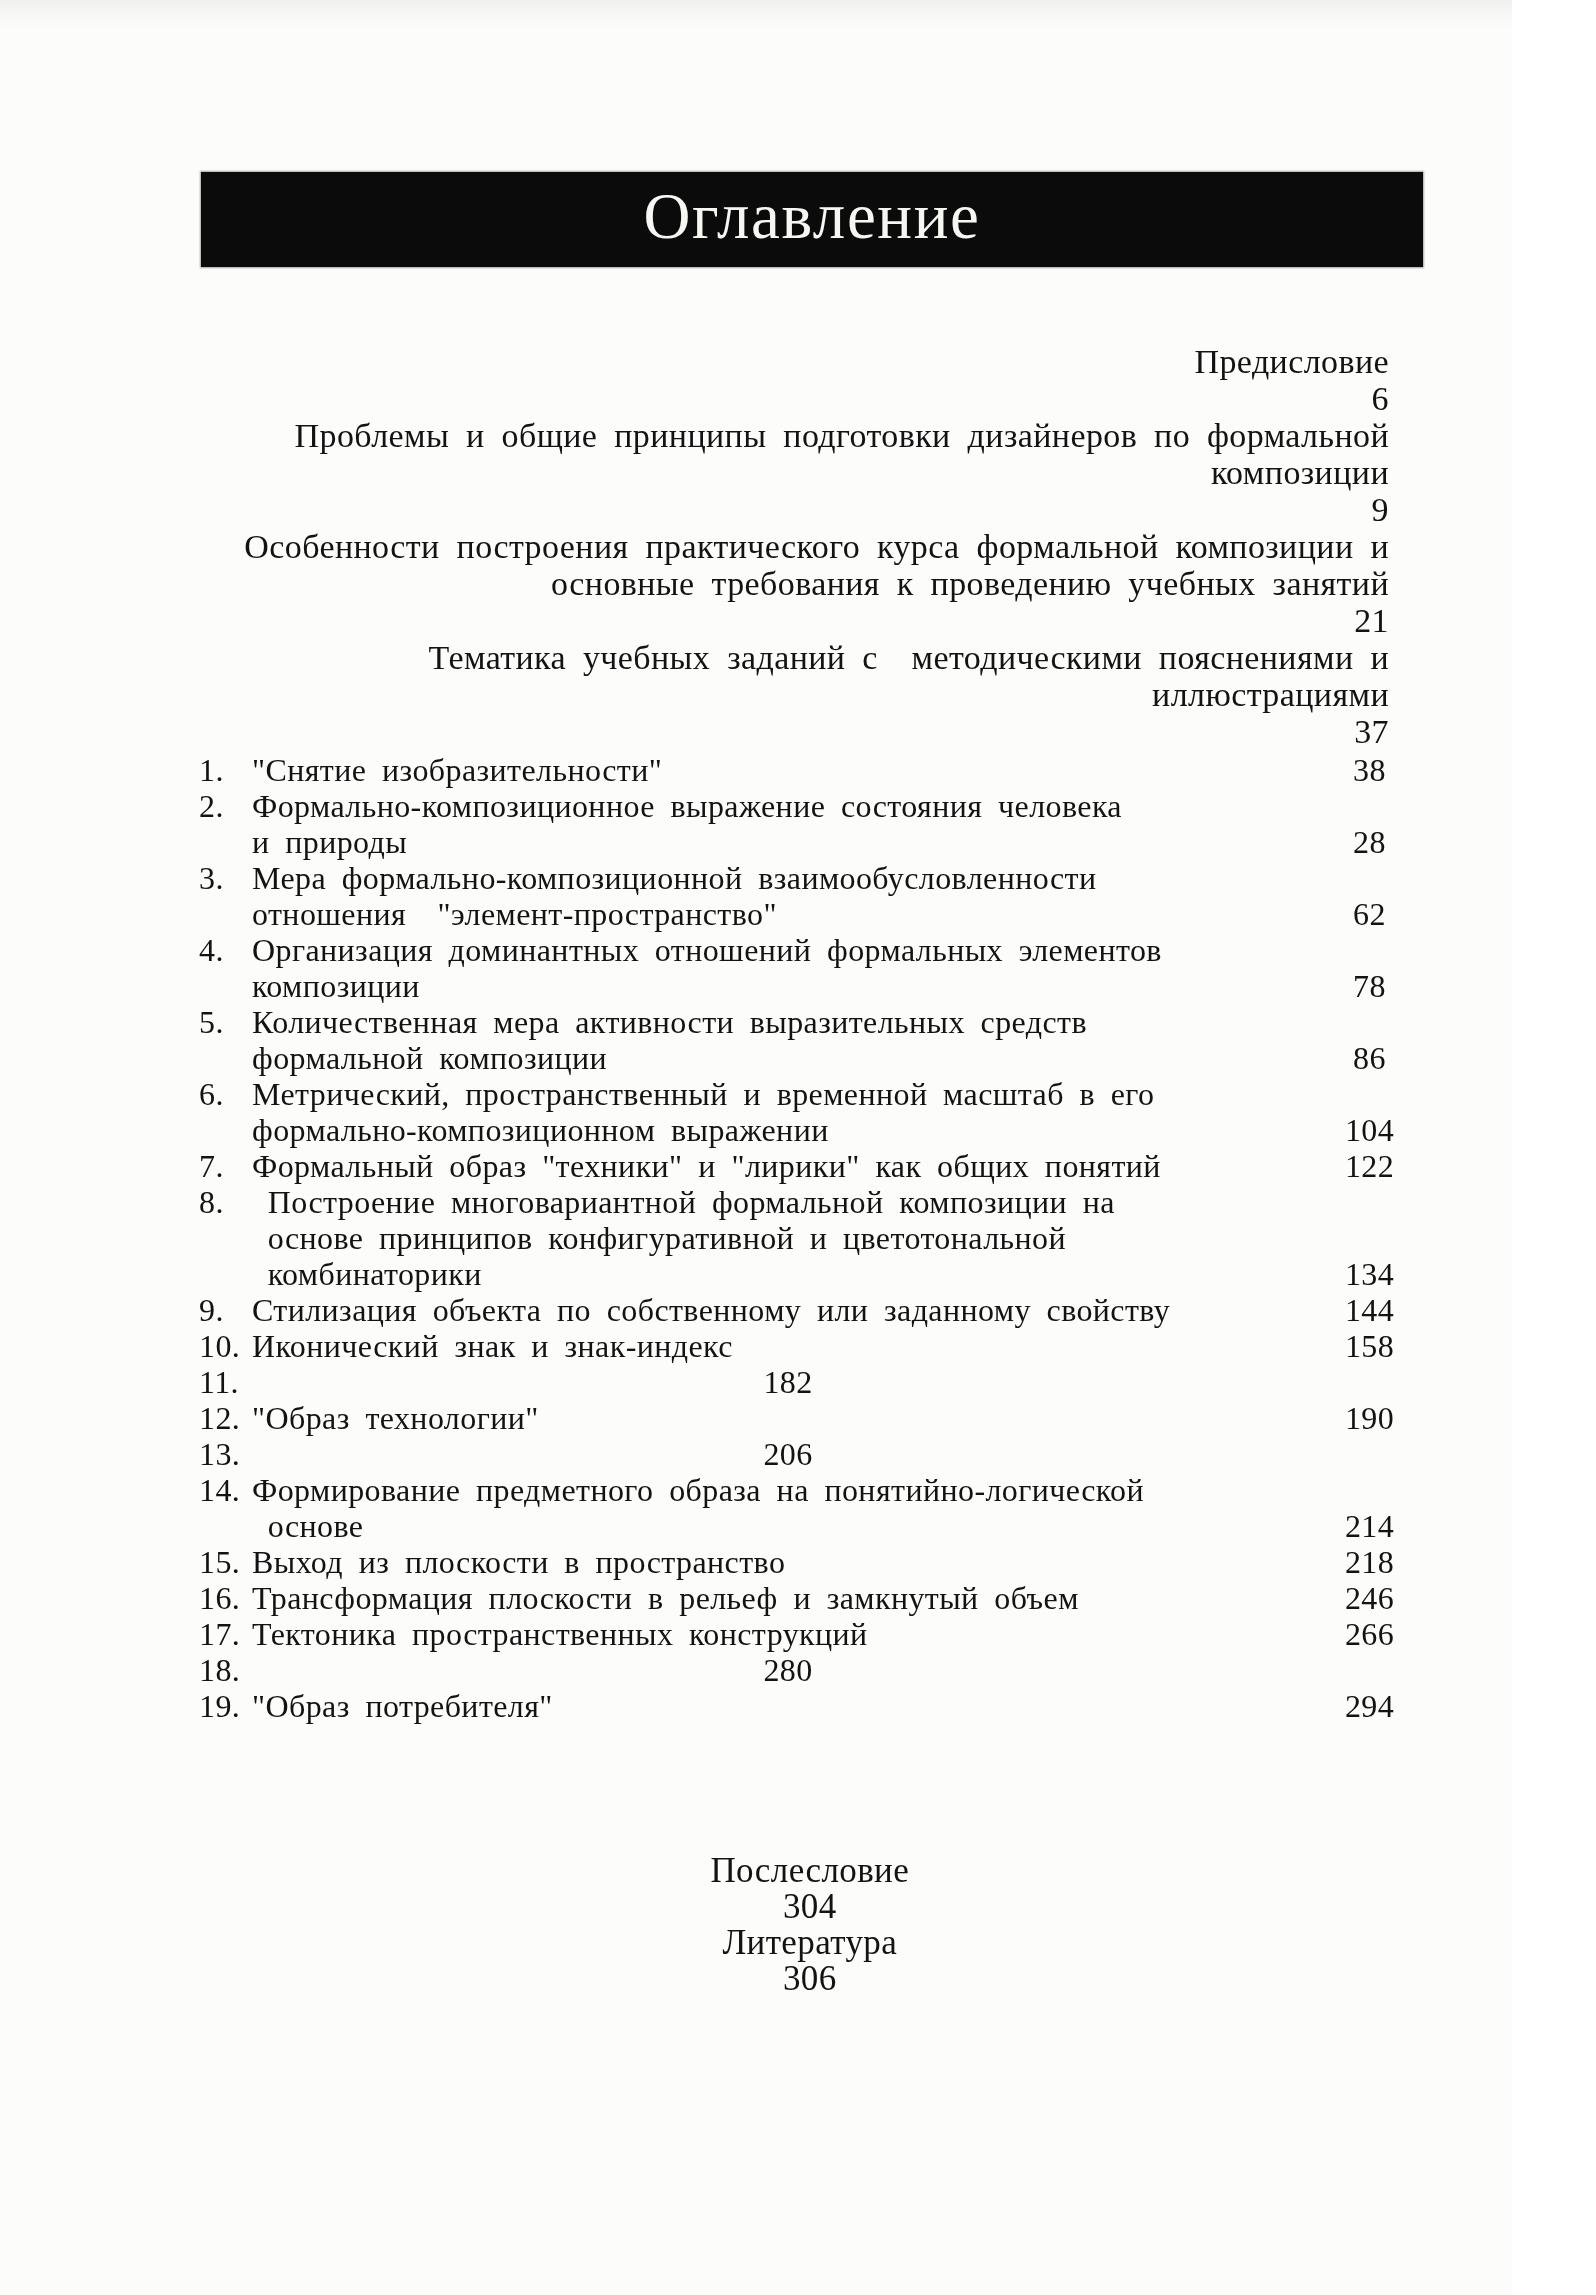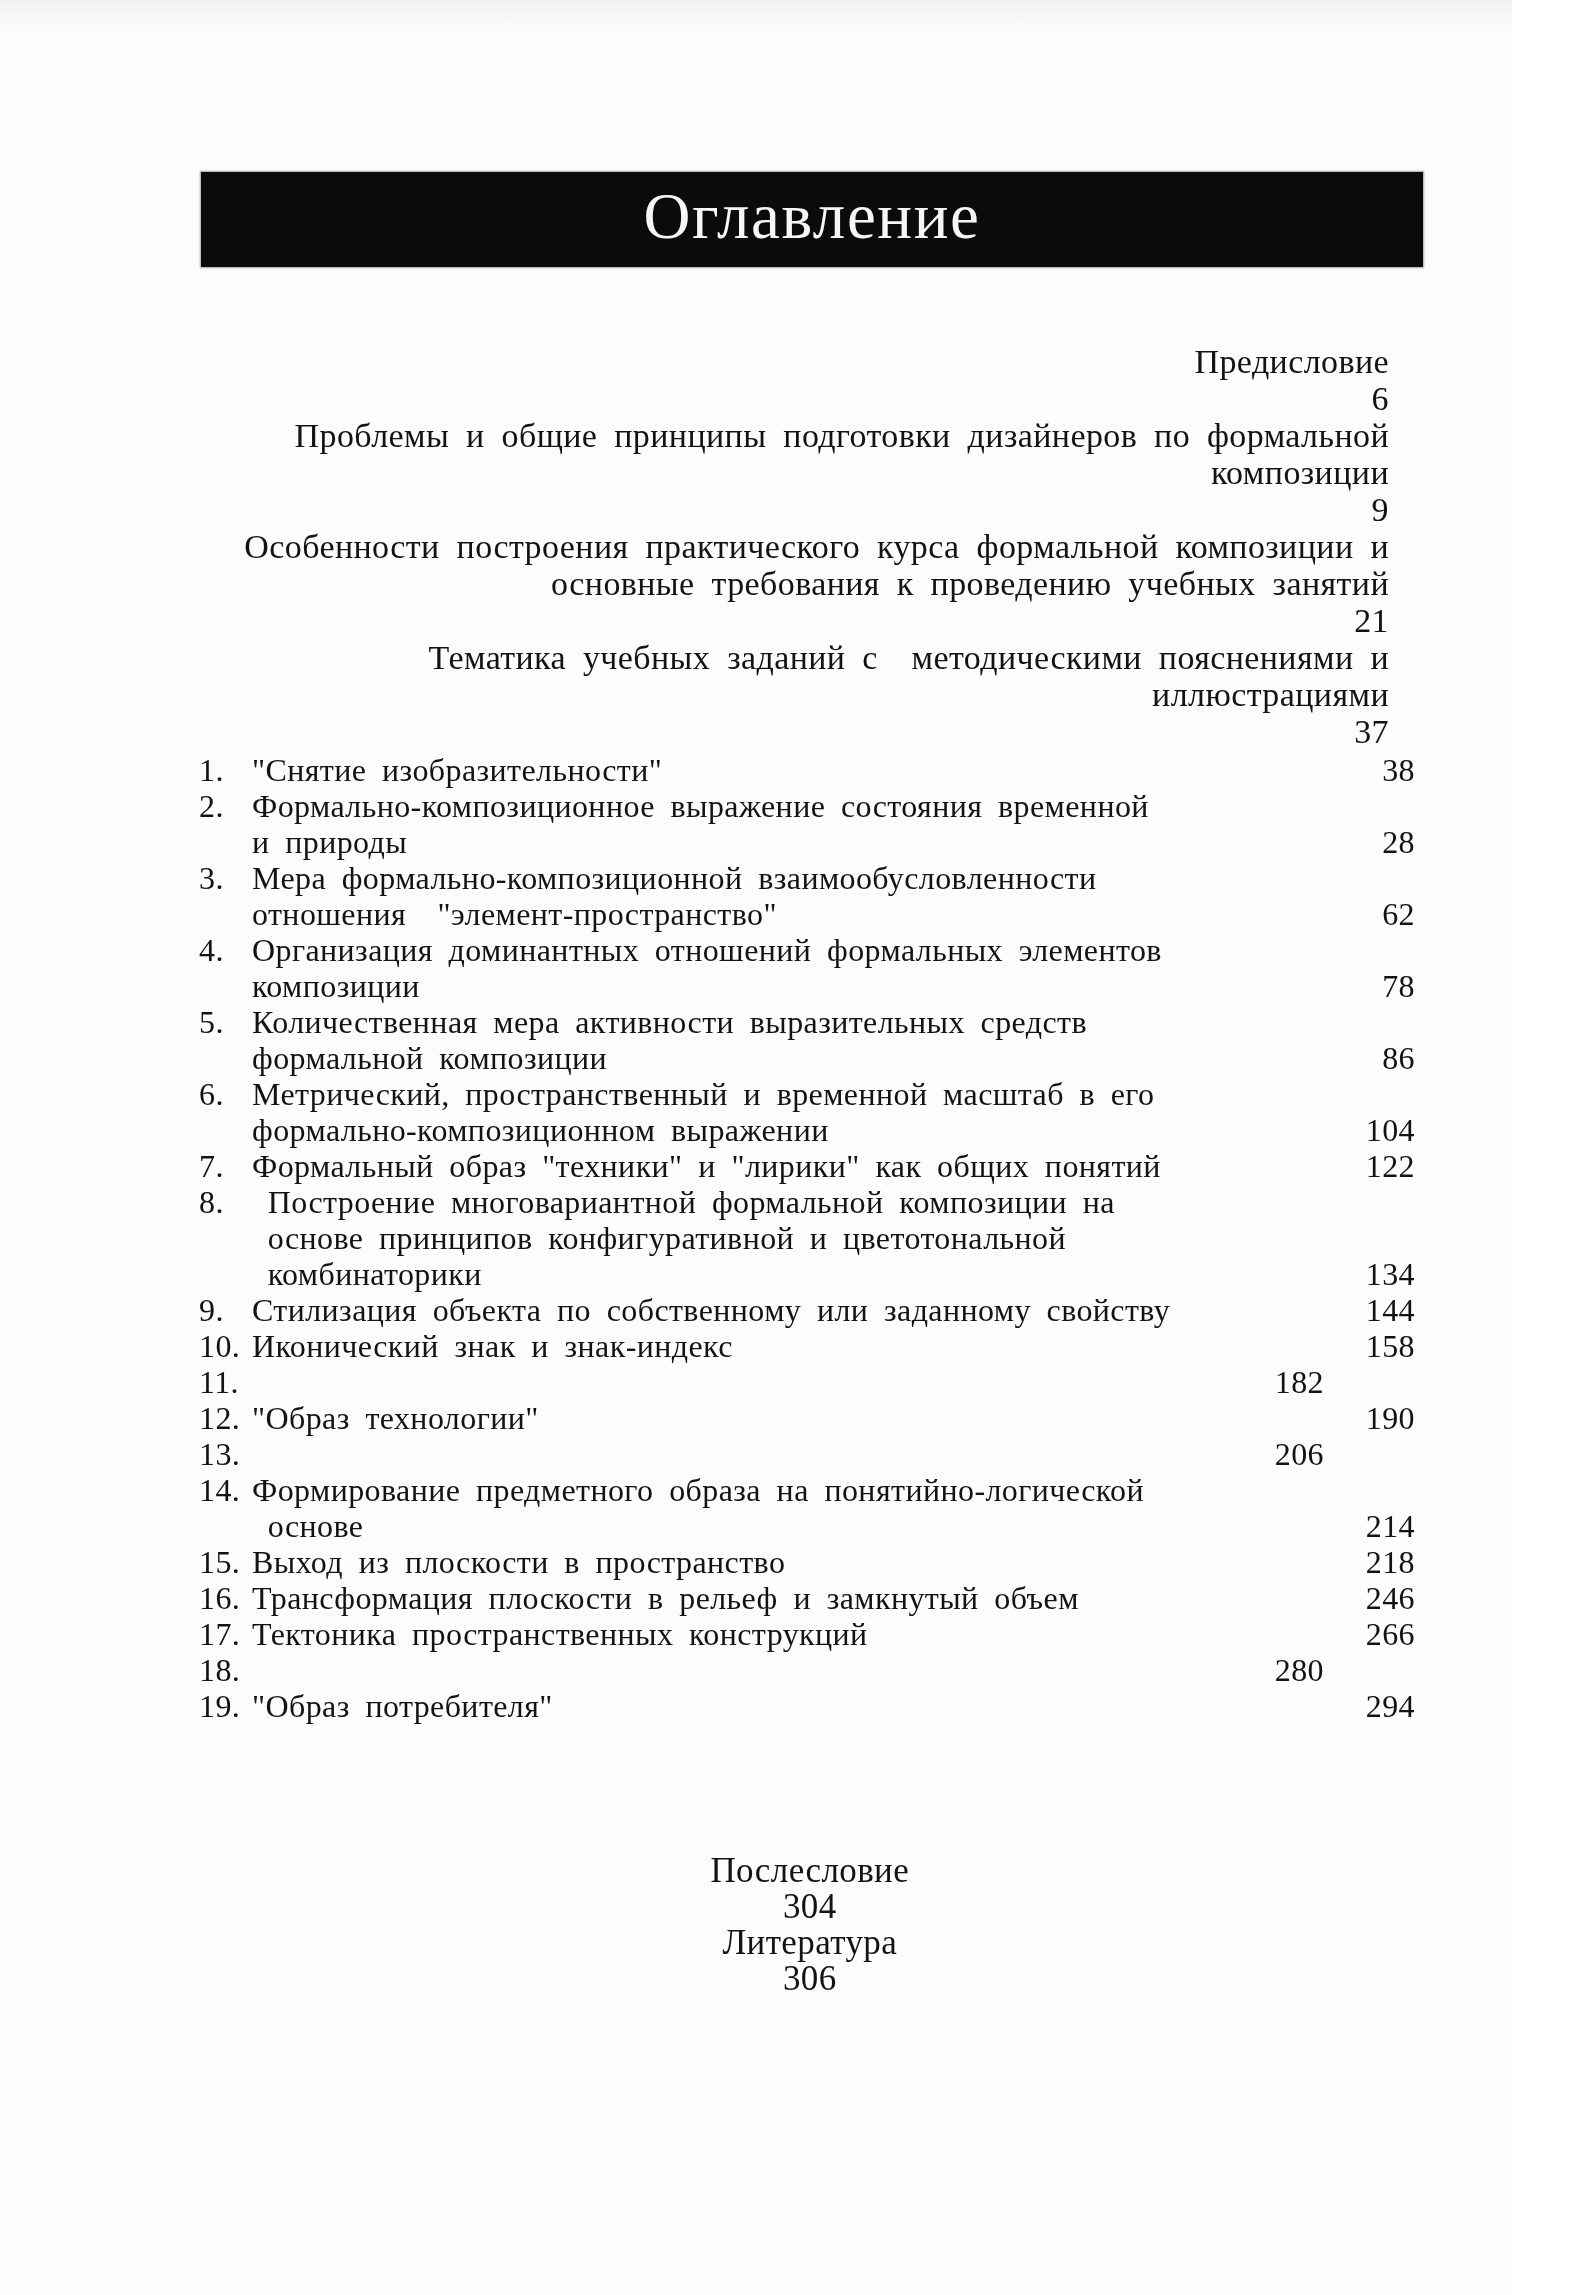--- a/index.html
+++ b/index.html
@@ -38,21 +38,21 @@
   .intro-title { white-space:pre-line; }
   .intro-page { word-spacing:0; }
   .items {
     position:absolute; left:199px; top:752px; width:1216px;
     font-size:32px; line-height:36px;
     letter-spacing:0.4px; word-spacing:7.3px;
   }
   .item { display:grid; grid-template-columns:53px 1fr 91px; }
   .item-num { text-align:left; }
   .item-title { white-space:pre-line; }
-  .item-page { text-align:right; align-self:end; word-spacing:0; }
+  .item-page { text-align:center; align-self:end; word-spacing:0; }
   .outro {
     position:absolute; left:11.3px; top:1853px; width:1597px;
     text-align:center;
     font-size:35px; line-height:36px;
     letter-spacing:0.4px;
   }
 </style>
 </head>
 <body>
 
@@ -85,21 +85,21 @@
     </div>
 
   <div class="items">
       <div class="item">
         <span class="item-num">1.</span>
         <span class="item-title">"Снятие изобразительности"</span>
         <span class="item-page">38</span>
       </div>
       <div class="item">
         <span class="item-num">2.</span>
-        <span class="item-title">Формально-композиционное выражение состояния временной
+        <span class="item-title">Формально-композиционное выражение состояния человека
 и природы</span>
         <span class="item-page">28</span>
       </div>
       <div class="item">
         <span class="item-num">3.</span>
         <span class="item-title">Мера формально-композиционной взаимообусловленности
 отношения &nbsp;"элемент-пространство"</span>
         <span class="item-page">62</span>
       </div>
       <div class="item">

